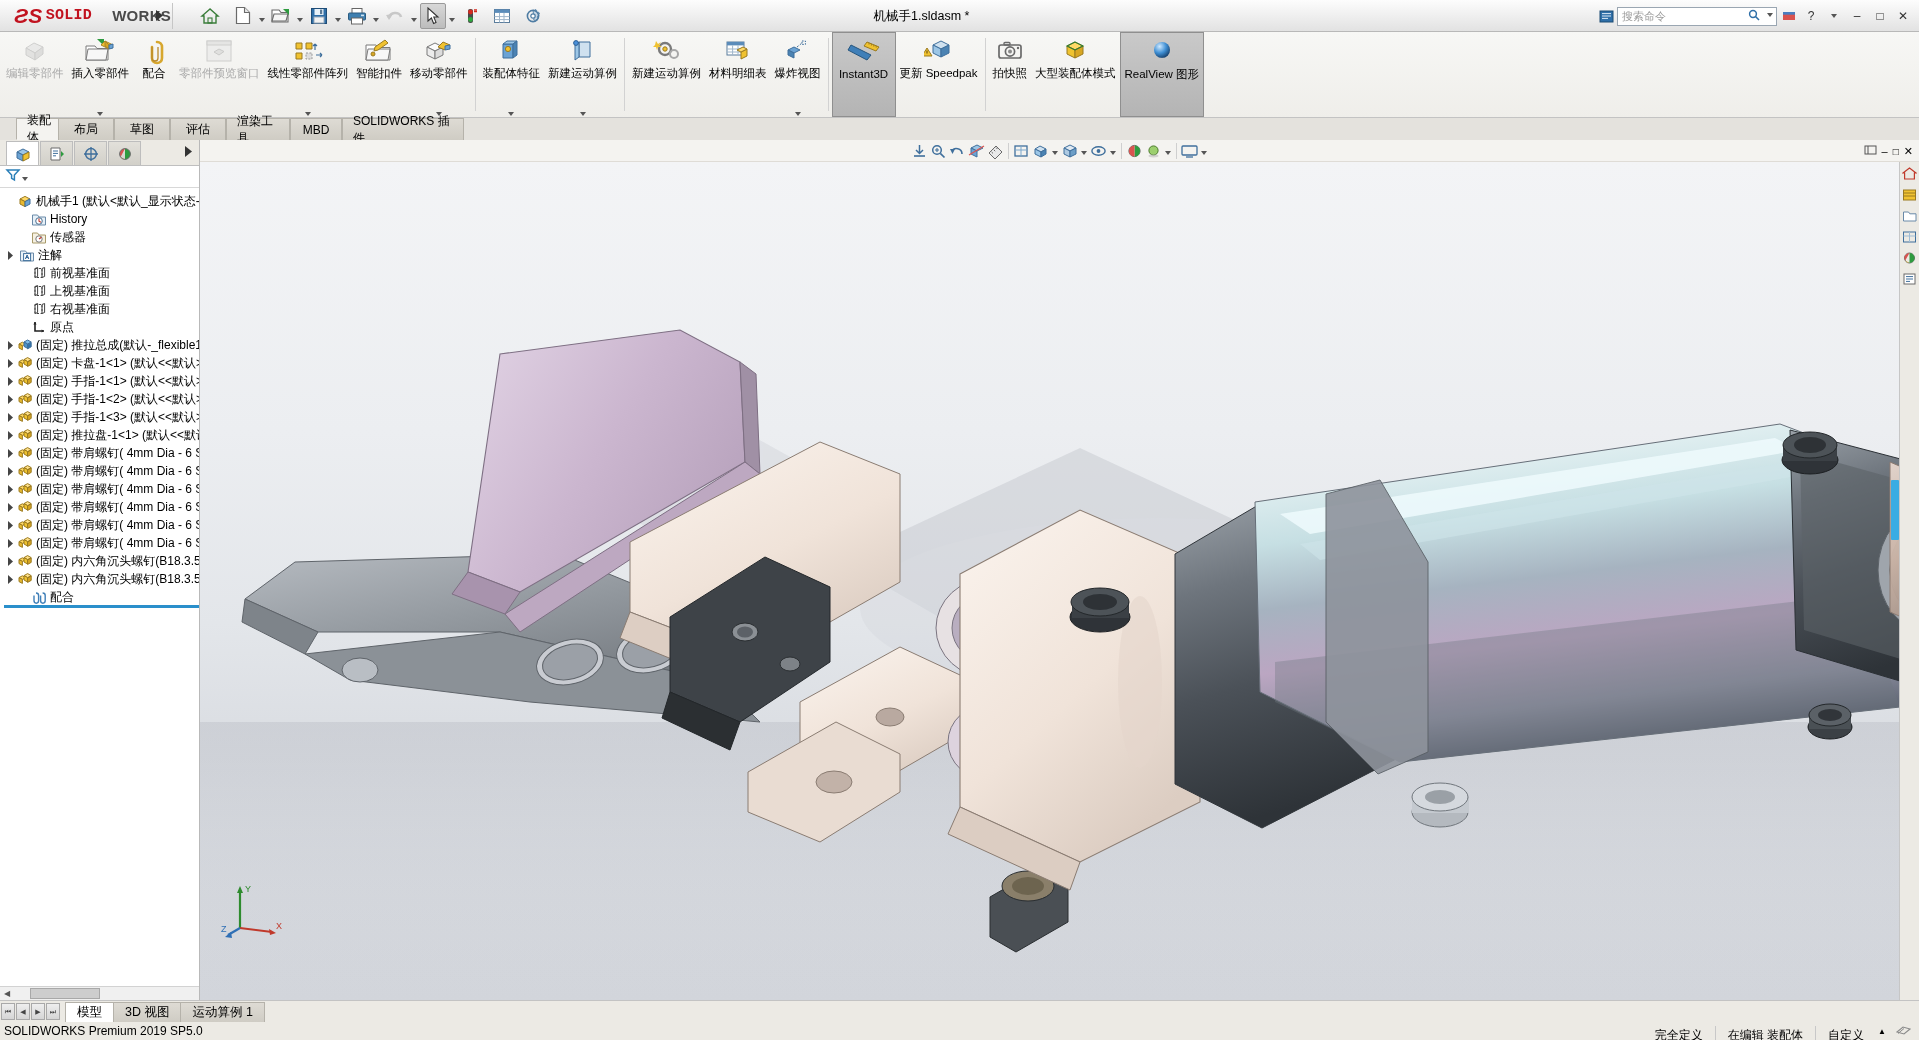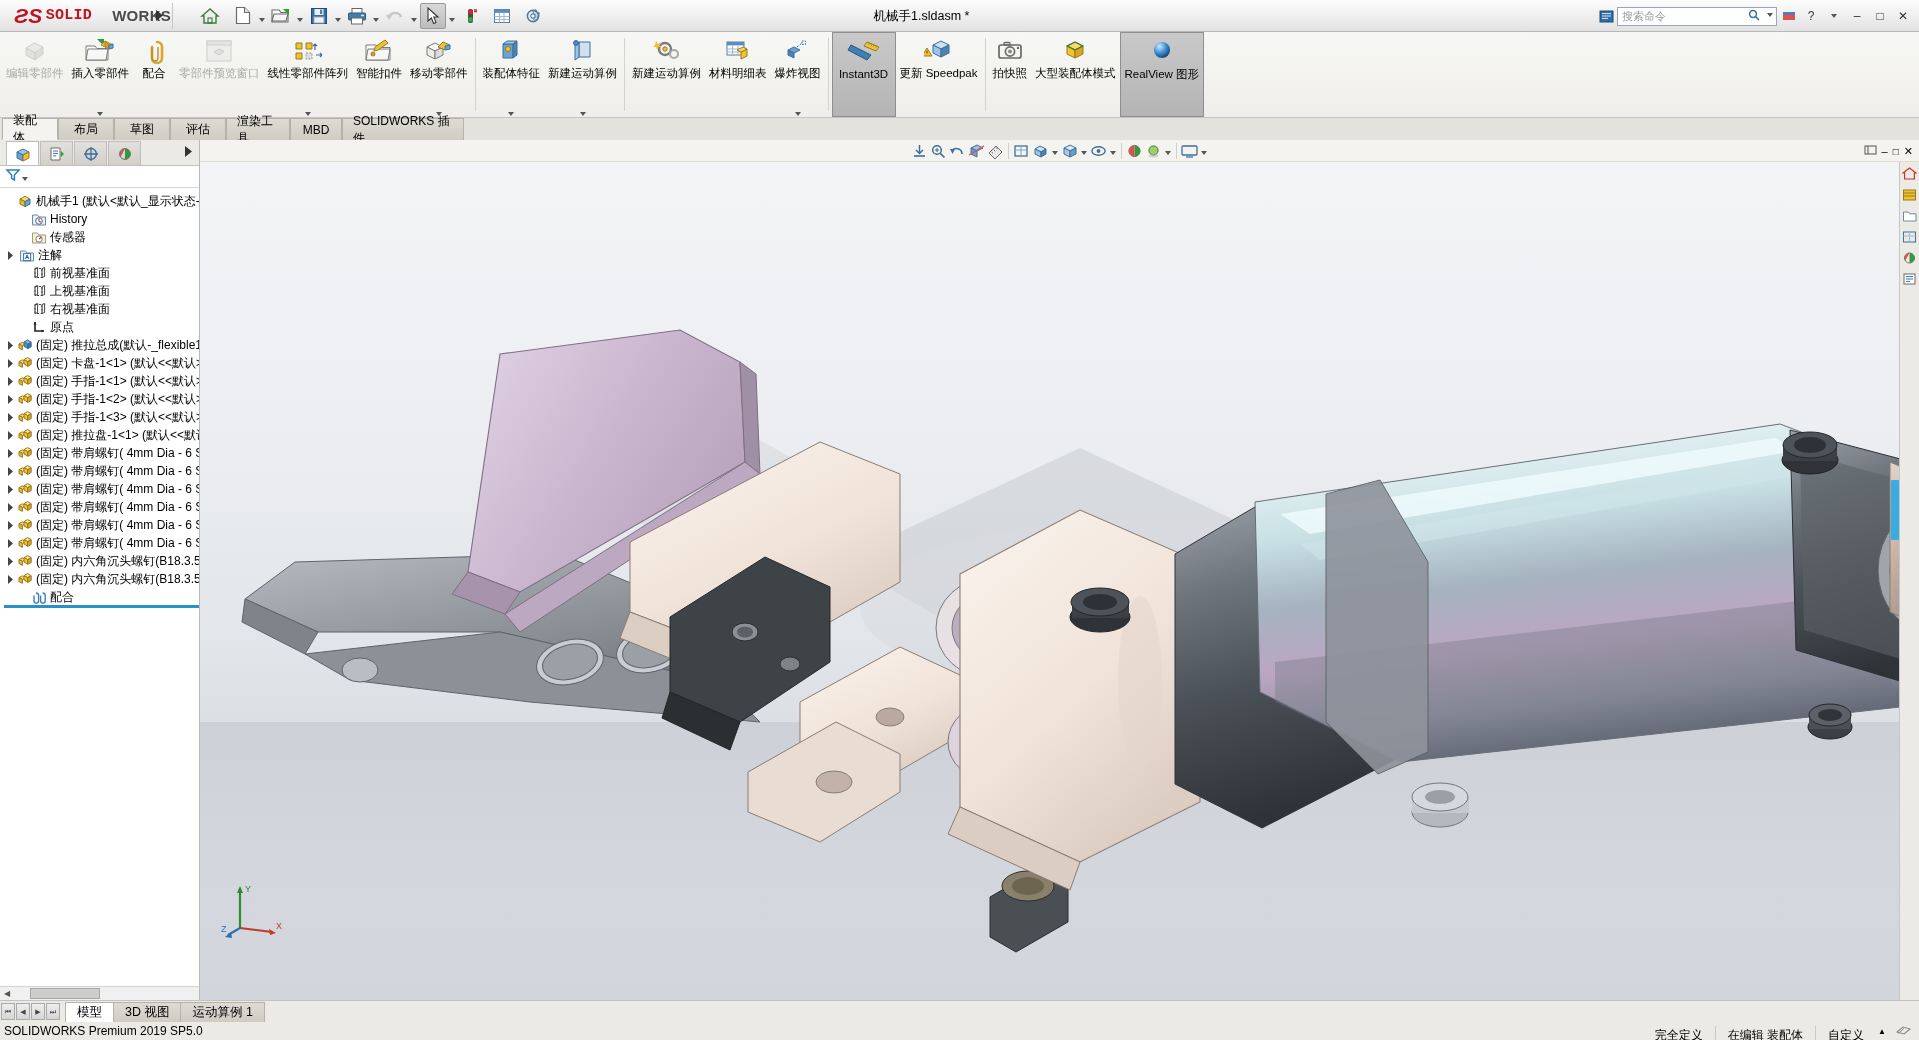--- a/index.html
+++ b/index.html
@@ -551,21 +551,21 @@
           </defs>
         <circle cx="13" cy="11" r="8" fill="url(#sph)"></circle>
         <ellipse cx="13" cy="20.5" rx="7" ry="1.8" fill="#c4c4c4" opacity=".55"></ellipse>
       </svg>
     </div>
     <div class="rb-lab">RealView 图形</div>
   </div>
 </div>
 
 <div id="cmdtabs">
-  <div class="ctab active" style="left:2px;width:56px;">装配体</div>
+  <div class="ctab active" style="left:16px;width:56px;">装配体</div>
   <div class="ctab" style="left:58px;width:56px;">布局</div>
   <div class="ctab" style="left:114px;width:56px;">草图</div>
   <div class="ctab" style="left:170px;width:56px;">评估</div>
   <div class="ctab" style="left:226px;width:64px;">渲染工具</div>
   <div class="ctab" style="left:290px;width:52px;">MBD</div>
   <div class="ctab" style="left:342px;width:122px;">SOLIDWORKS 插件</div>
 </div>
 
 <div id="viewbar">
   <div class="vb-btn">

